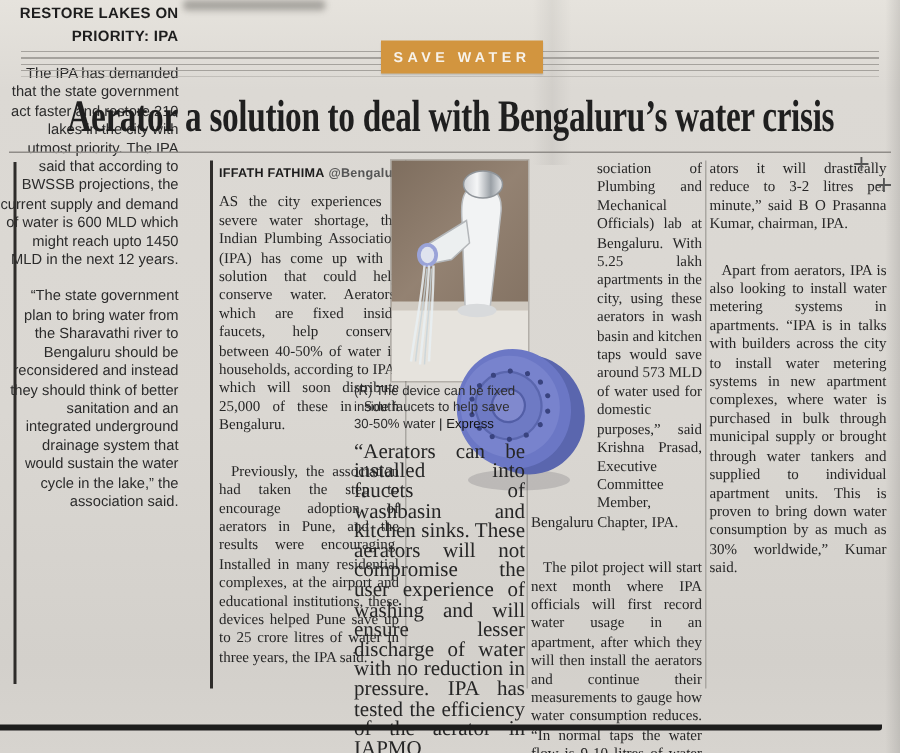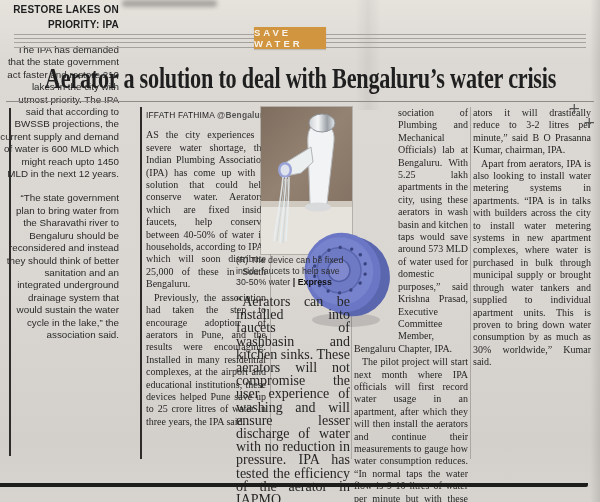--- a/index.html
+++ b/index.html
@@ -15,57 +15,57 @@
   .smudge{position:absolute;left:122px;top:0;width:95px;height:7px;
     background:rgba(90,88,84,.45);filter:blur(2px);border-radius:3px;}
   .edge-shade{position:absolute;right:0;top:0;width:10px;height:100%;
     background:linear-gradient(90deg,rgba(0,0,0,0) 0%,rgba(0,0,0,.10) 100%);}
   .fold-shade{position:absolute;left:355px;top:0;width:26px;height:110px;
     background:linear-gradient(90deg,rgba(0,0,0,0),rgba(0,0,0,.05),rgba(0,0,0,0));}
 
   
   .toplines{position:absolute;left:14px;top:34px;width:572px;height:17px;
     background:repeating-linear-gradient(180deg,#a5a29d 0 1px,transparent 1px 4.2px);}
-  .kicker{position:absolute;left:254px;top:27px;width:72px;height:22px;
+  .kicker{position:absolute;left:254px;top:27px;width:108px;height:22px;
     background:#d2953f;color:#f7f2ea;display:flex;align-items:center;justify-content:center;
     font-family:"Liberation Sans",sans-serif;font-size:9.5px;font-weight:700;letter-spacing:3px;
     box-shadow:0 1px 1px rgba(0,0,0,.15);}
 
   .headline{position:absolute;left:0;top:57px;width:600px;height:42px;
     display:flex;justify-content:center;align-items:center;}
   .headline span{white-space:nowrap;transform:scaleX(.74);transform-origin:center;
     font-size:30px;font-weight:700;color:#1f1f1f;letter-spacing:-.3px;}
   .headline-rule{position:absolute;left:6px;top:101px;width:588px;height:1px;background:#8f8c88;}
 
   
   .col{position:absolute;top:107px;font-size:10px;line-height:12.4px;text-align:justify;}
   .col p{margin:0;}
-  .col p + p{text-indent:8px;margin-top:1px;}
+  .col p + p{text-indent:8px;margin-top:18px;}
 
   .sidebar{left:16px;width:119px;top:110px;
     font-family:"Liberation Sans",sans-serif;font-size:9.8px;line-height:12.4px;
     text-align:right;color:#2b2b2b;}
   .sidebar-rule-left{position:absolute;left:9px;top:108px;width:2px;height:348px;background:#2e2c2a;}
   .sidebar h3{margin:2px 0 12px 0;font-size:10px;line-height:15px;font-weight:700;
     letter-spacing:.2px;color:#1d1d1d;}
   .sidebar p{margin:0 0 12px 0;}
 
   .vrule-dark{position:absolute;left:140px;top:107px;width:2px;height:352px;background:#2e2c2a;}
   .vrule{position:absolute;top:107px;width:1px;height:352px;background:#aaa7a2;}
 
   .col1{left:146px;width:120px;}
   .byline{font-family:"Liberation Sans",sans-serif;font-size:8.4px;letter-spacing:.2px;
     margin:2px 0 8px 0;text-align:left;color:#1c1c1c;white-space:nowrap;}
-  .byline .author{font-weight:400;}
+  .byline .author{font-weight:700;}
   .byline .handle{color:#555;font-weight:700;}
 
   .col2{left:236px;width:114px;top:255px;}
   .caption{font-family:"Liberation Sans",sans-serif;font-size:8.8px;line-height:11px;
     text-align:left;color:#2e2e2e;margin-bottom:7px;}
-  .caption b{font-weight:700;color:#111;}
+  .caption b{font-weight:400;color:#111;}
   .col2 .quote{font-size:14px;line-height:13.2px;}
 
   .col3{left:354px;width:114px;}
   .float-spacer{float:left;width:40px;height:104px;margin:117px 4px 4px 0;}
 
   .col4{left:473px;width:118px;}
 
   
   .photo{position:absolute;left:261px;top:107px;width:91px;height:147px;
     box-shadow:0 0 0 1px rgba(120,115,108,.4);}

